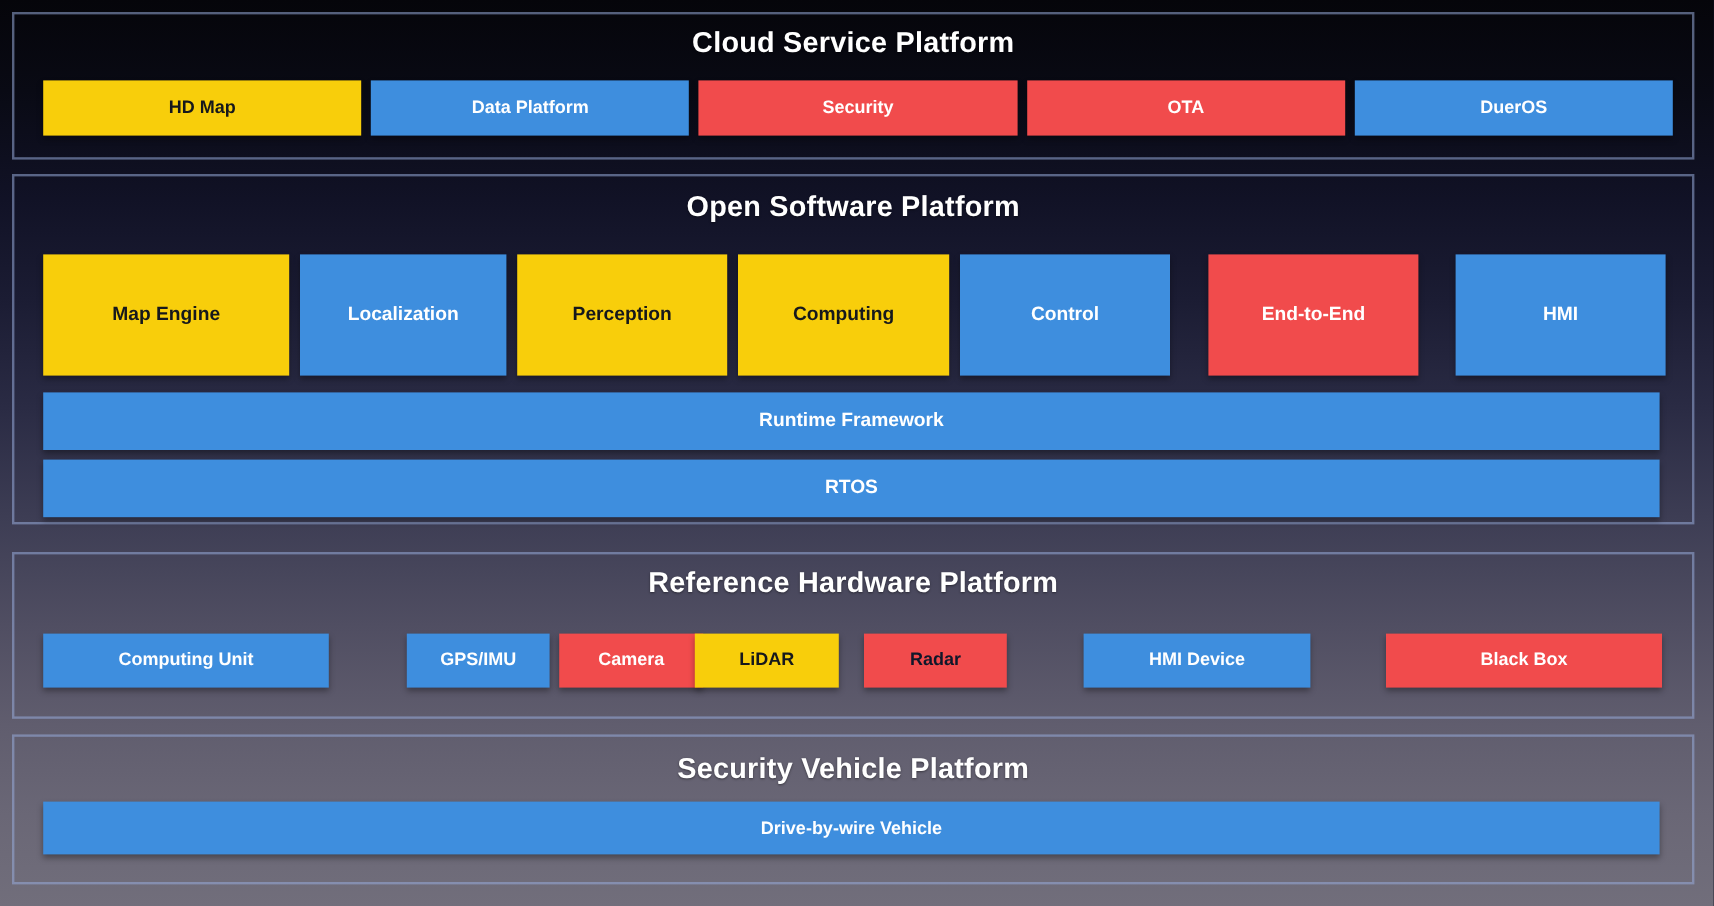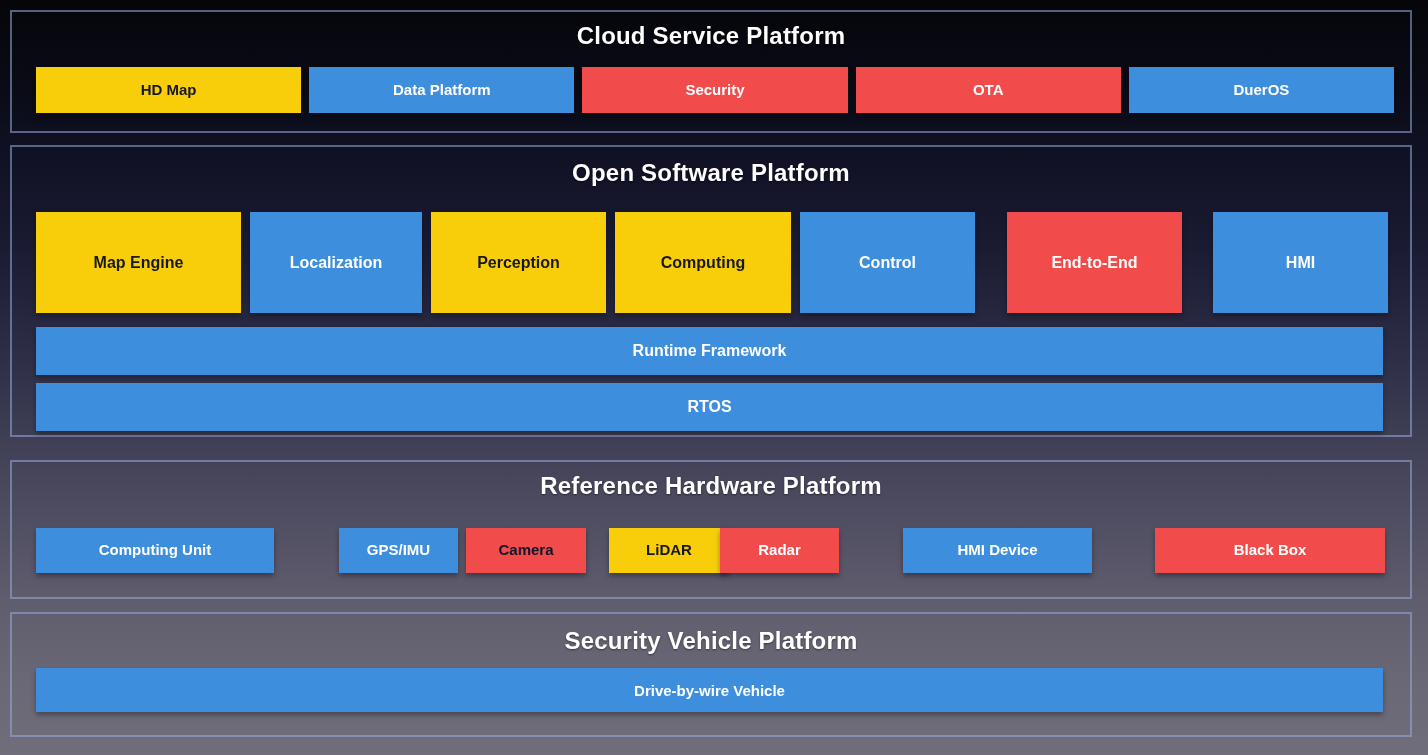--- a/index.html
+++ b/index.html
@@ -65,21 +65,21 @@
     box-shadow:0 3px 5px rgba(0,0,0,0.35);
   }
   .bar-runtime{top:180px;}
   .bar-rtos{top:236px;}
   
   .hw-row{position:absolute;left:24px;top:66px;height:45px;width:1352px;}
   .hw-row .box{position:absolute;top:0;height:45px;}
   .hw-computing{left:0;width:238px;}
   .hw-gps{left:303px;width:119px;}
   .hw-camera{left:430px;width:120px;}
-  .hw-lidar{left:573px;width:120px;}
+  .hw-lidar{left:543px;width:120px;}
   .hw-radar{left:684px;width:119px;}
   .hw-hmidevice{left:867px;width:189px;}
   .hw-blackbox{left:1119px;width:230px;}
   
   .vehicle-bar{
     position:absolute;left:24px;right:27px;top:54px;height:44px;
     display:flex;align-items:center;justify-content:center;
     font-weight:bold;font-size:15px;
     box-shadow:0 3px 5px rgba(0,0,0,0.35);
   }
@@ -113,23 +113,23 @@
     </div>
     <div class="bar bar-runtime" style="background-color: rgb(62, 142, 222); color: rgb(255, 255, 255);">Runtime Framework</div>
     <div class="bar bar-rtos" style="background-color: rgb(62, 142, 222); color: rgb(255, 255, 255);">RTOS</div>
   </div>
 
   <div class="section sec-hardware">
     <div class="section-title">Reference Hardware Platform</div>
     <div class="hw-row">
       <div class="box hw-computing" style="background-color: rgb(62, 142, 222); color: rgb(255, 255, 255);">Computing Unit</div>
       <div class="box hw-gps" style="background-color: rgb(62, 142, 222); color: rgb(255, 255, 255);">GPS/IMU</div>
-      <div class="box hw-camera" style="background-color: rgb(241, 75, 76); color: #0f172a;">Camera</div>
+      <div class="box hw-camera" style="background-color: rgb(241, 75, 76); color: #ffffff;">Camera</div>
       <div class="box hw-lidar" style="background-color: rgb(248, 206, 11); color: rgb(22, 24, 28);">LiDAR</div>
-      <div class="box hw-radar" style="background-color: rgb(241, 75, 76); color: #ffffff;">Radar</div>
+      <div class="box hw-radar" style="background-color: rgb(241, 75, 76); color: #0f172a;">Radar</div>
       <div class="box hw-hmidevice" style="background-color: rgb(62, 142, 222); color: rgb(255, 255, 255);">HMI Device</div>
       <div class="box hw-blackbox" style="background-color: rgb(241, 75, 76); color: rgb(255, 255, 255);">Black Box</div>
     </div>
   </div>
 
   <div class="section sec-vehicle">
     <div class="section-title">Security Vehicle Platform</div>
     <div class="vehicle-bar" style="background-color: rgb(62, 142, 222); color: rgb(255, 255, 255);">Drive-by-wire Vehicle</div>
   </div>
 

